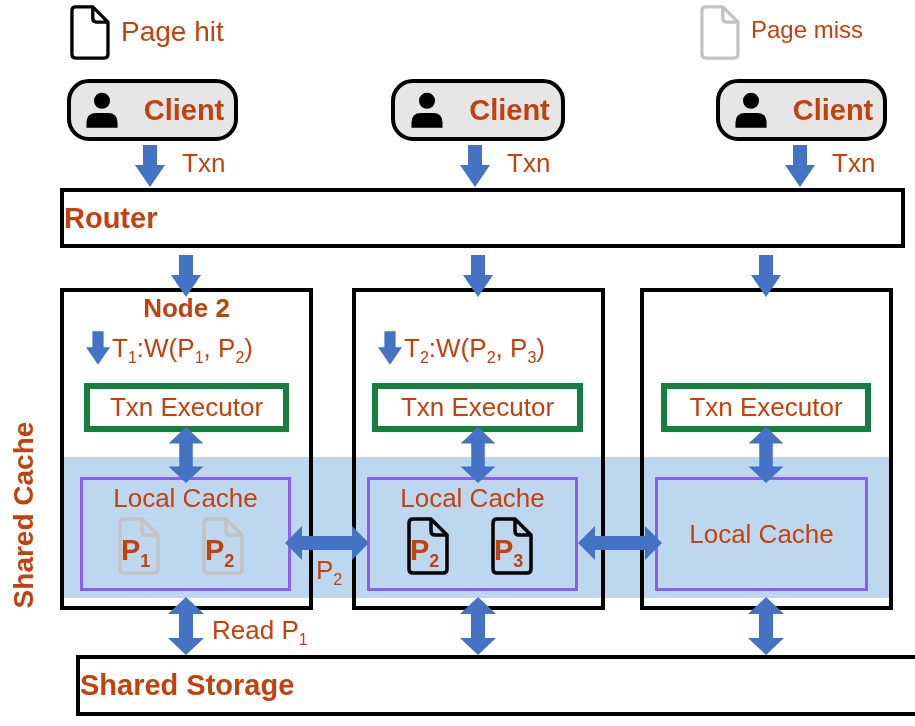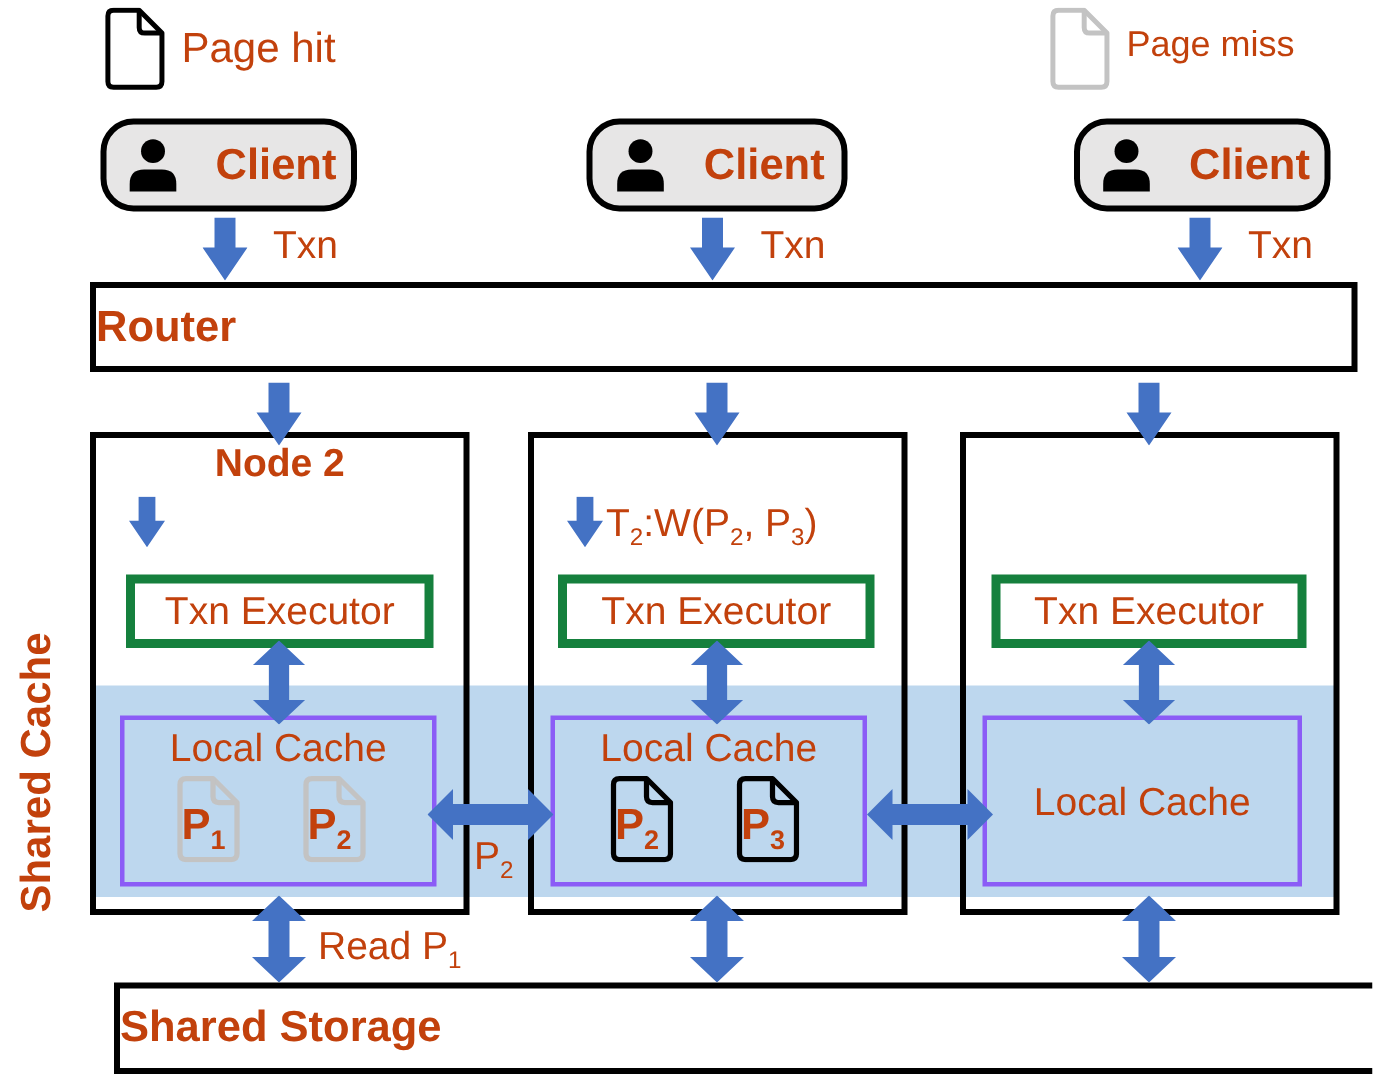--- a/index.html
+++ b/index.html
@@ -114,20 +114,21 @@
 
   <div class="abs nodebox" style="left:60px;top:288px;width:253px;height:322px"></div>
   <div class="abs nodebox" style="left:352px;top:288px;width:253px;height:322px"></div>
   <div class="abs nodebox" style="left:640px;top:288px;width:253px;height:322px"></div>
 
   <div class="abs node-title" style="left:60px;top:293px;width:253px">Node 2</div>
 
   <svg class="abs arrow" style="left:86px;top:331px" width="24" height="34" viewBox="0 0 30 42">
       <use href="#def-down"></use>
     </svg>
+  <div class="abs txt small-note" style="left:112px;top:334px">T<sub>1</sub>:W(P<sub>1</sub>, P<sub>2</sub>)</div>
 
   <svg class="abs arrow" style="left:378px;top:331px" width="24" height="34" viewBox="0 0 30 42">
       <use href="#def-down"></use>
     </svg>
   <div class="abs txt small-note" style="left:404px;top:334px">T<sub>2</sub>:W(P<sub>2</sub>, P<sub>3</sub>)</div>
 
   <div class="abs innerbox" style="left:84px;top:383px;width:205px;height:49px">
     <span>Txn Executor</span>
   </div>
   <div class="abs innerbox" style="left:372px;top:383px;width:211px;height:49px">

